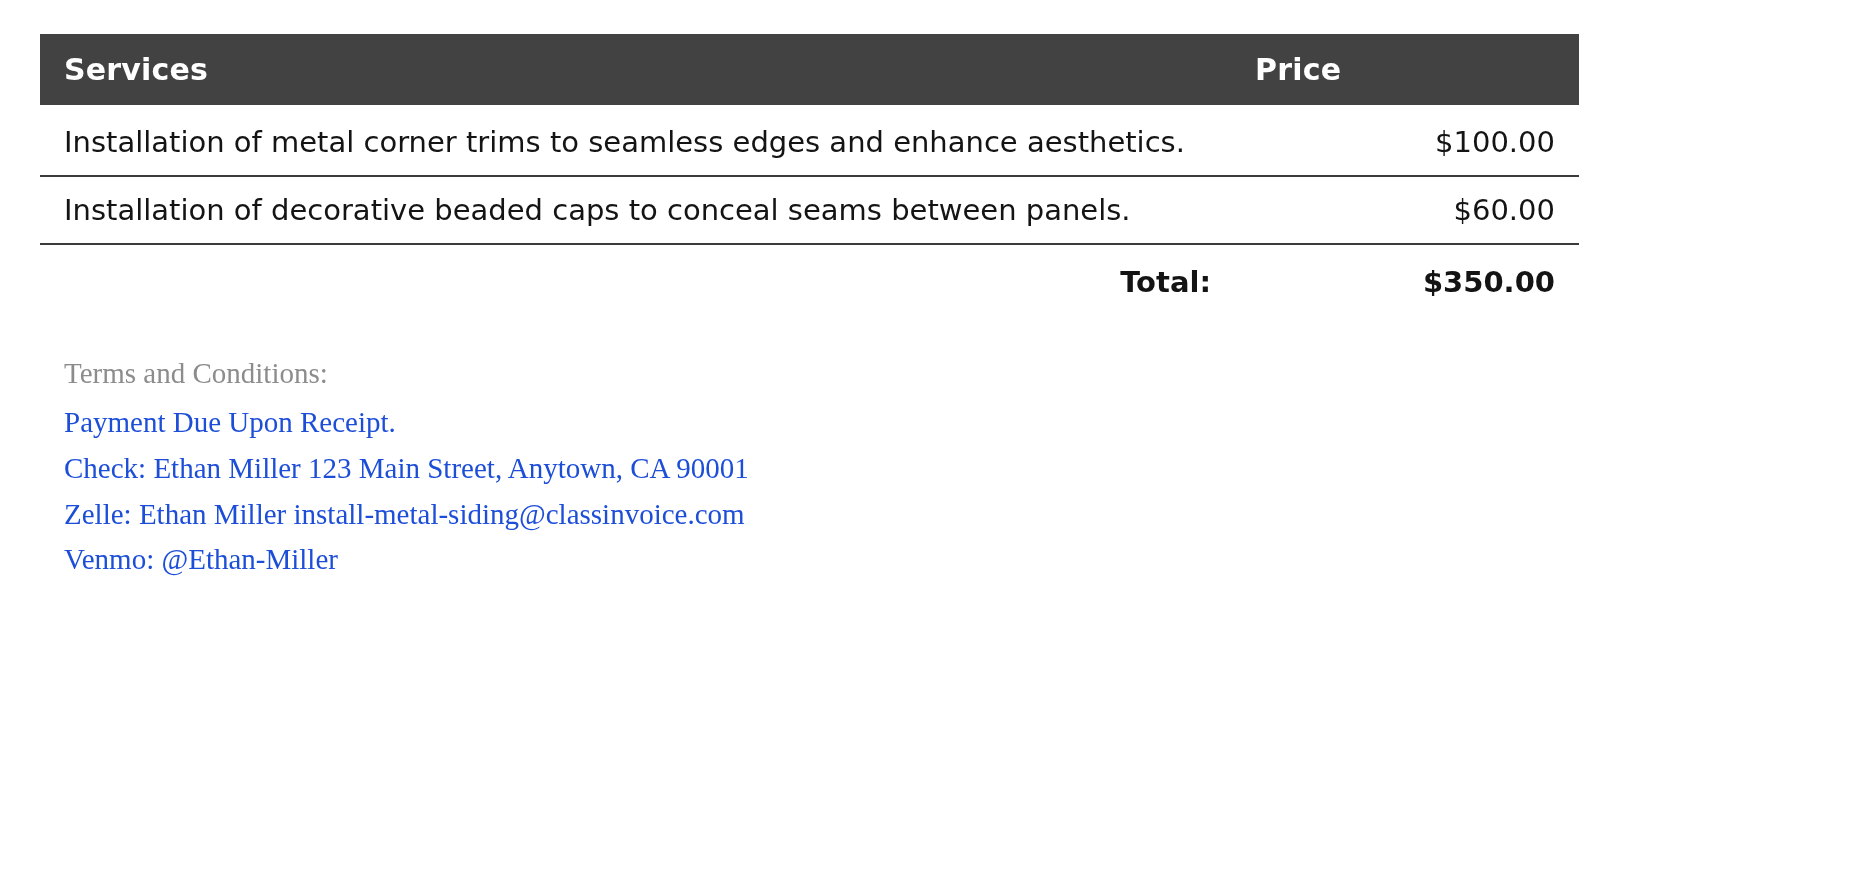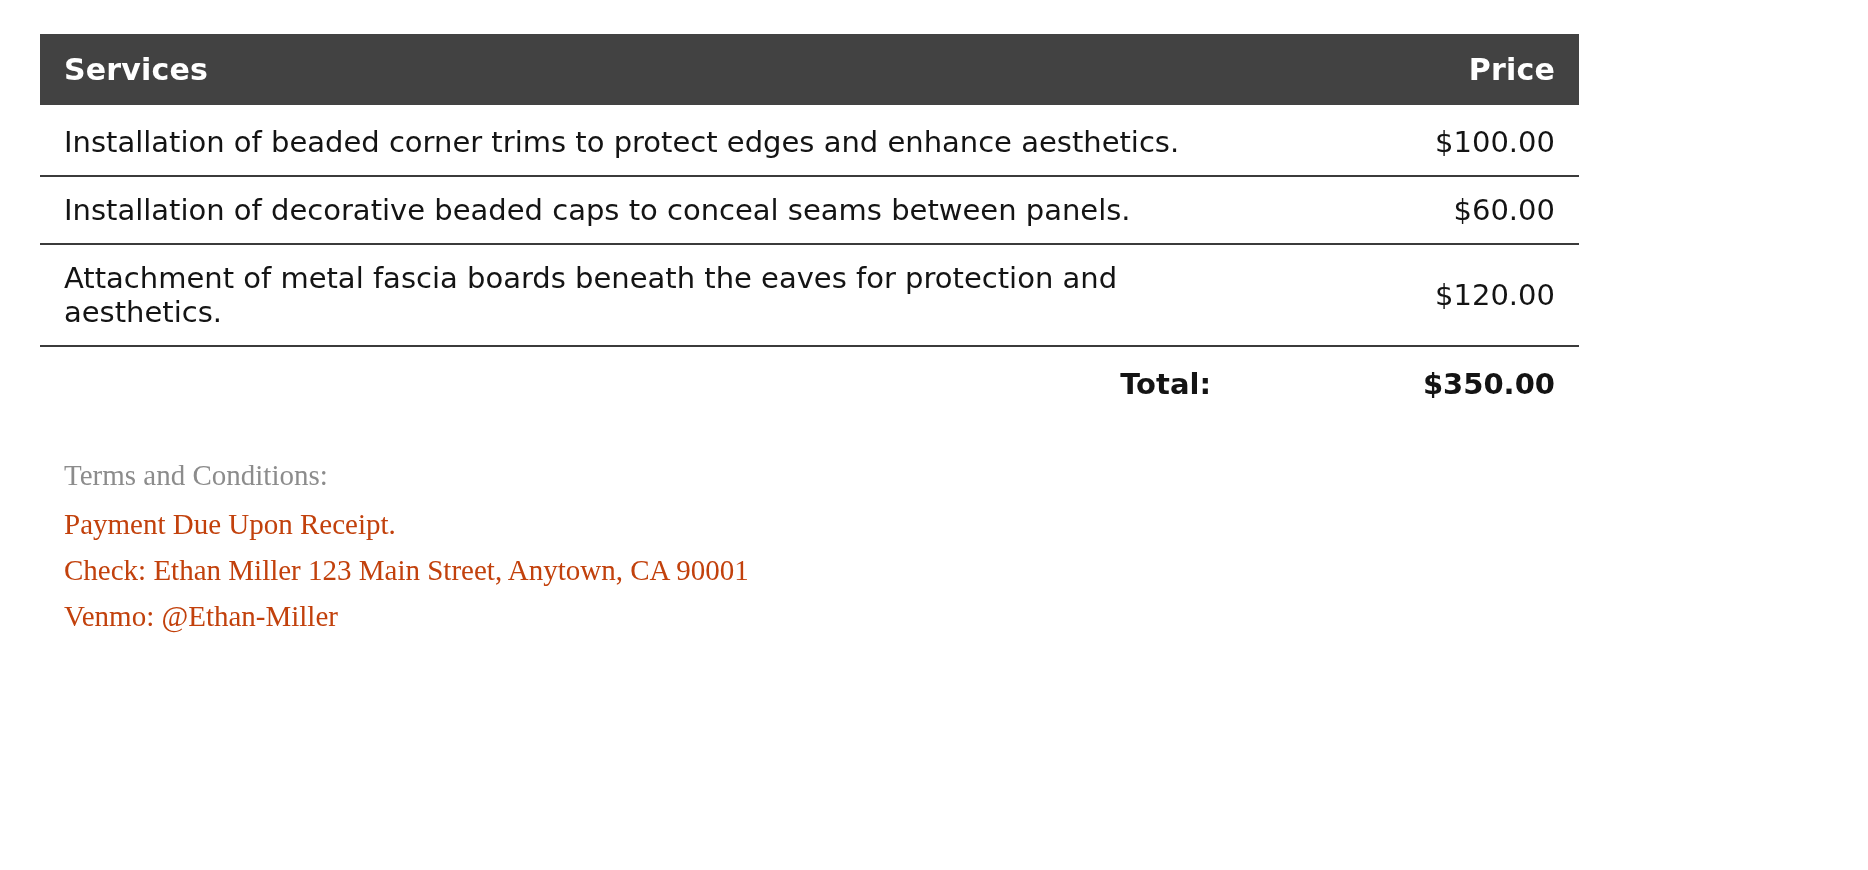--- a/index.html
+++ b/index.html
@@ -28,21 +28,21 @@
   .services-table thead th {
     background: #424242;
     color: #ffffff;
     font-size: 30px;
     font-weight: bold;
     padding: 18px 24px;
     text-align: left;
     letter-spacing: 0.2px;
   }
   .services-table thead th.price-col {
-    text-align: right;
+    text-align: left;
   }
   .services-table tbody td {
     font-size: 29px;
     padding: 16px 24px;
     border-bottom: 2px solid #3b3b3b;
     vertical-align: middle;
     color: #141414;
   }
   .services-table tbody td.price-cell {
     text-align: right;
@@ -70,56 +70,53 @@
     padding: 0 24px;
     font-family: Liberation Serif, serif;
   }
   .terms-title {
     font-size: 29px;
     color: #8c8c8c;
     margin-bottom: 10px;
   }
   .terms-line {
     font-size: 29px;
-    color: #c2410c;
+    color: #1d4ed8;
     line-height: 1.58;
   }
 </style>
 </head>
 <body>
 
 <div class="page">
 
   <table class="services-table">
     <thead>
       <tr>
         <th class="service-col">Services</th>
         <th class="price-col" style="width: 300px;">Price</th>
       </tr>
     </thead>
     <tbody>
       <tr>
-        <td>Installation of beaded corner trims to protect edges and enhance aesthetics.</td>
+        <td>Installation of metal corner trims to seamless edges and enhance aesthetics.</td>
         <td class="price-cell">$100.00</td>
       </tr>
       <tr>
         <td>Installation of decorative beaded caps to conceal seams between panels.</td>
         <td class="price-cell">$60.00</td>
-      </tr>
-      <tr>
-        <td>Attachment of metal fascia boards beneath the eaves for protection and aesthetics.</td>
-        <td class="price-cell">$120.00</td>
       </tr>
       <tr class="total-row">
         <td class="total-label">Total:</td>
         <td class="total-value">$350.00</td>
       </tr>
     </tbody>
   </table>
 
   <div class="terms">
     <div class="terms-title">Terms and Conditions:</div>
     <div class="terms-line">Payment Due Upon Receipt.</div>
     <div class="terms-line">Check: Ethan Miller 123 Main Street, Anytown, CA 90001</div>
+    <div class="terms-line">Zelle: Ethan Miller install-metal-siding@classinvoice.com</div>
     <div class="terms-line">Venmo: @Ethan-Miller</div>
   </div>
 
 </div>
 
 </body></html>

